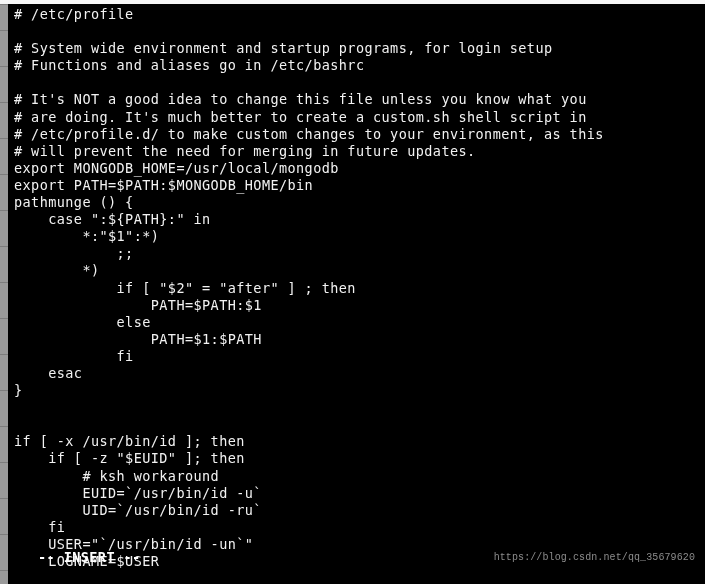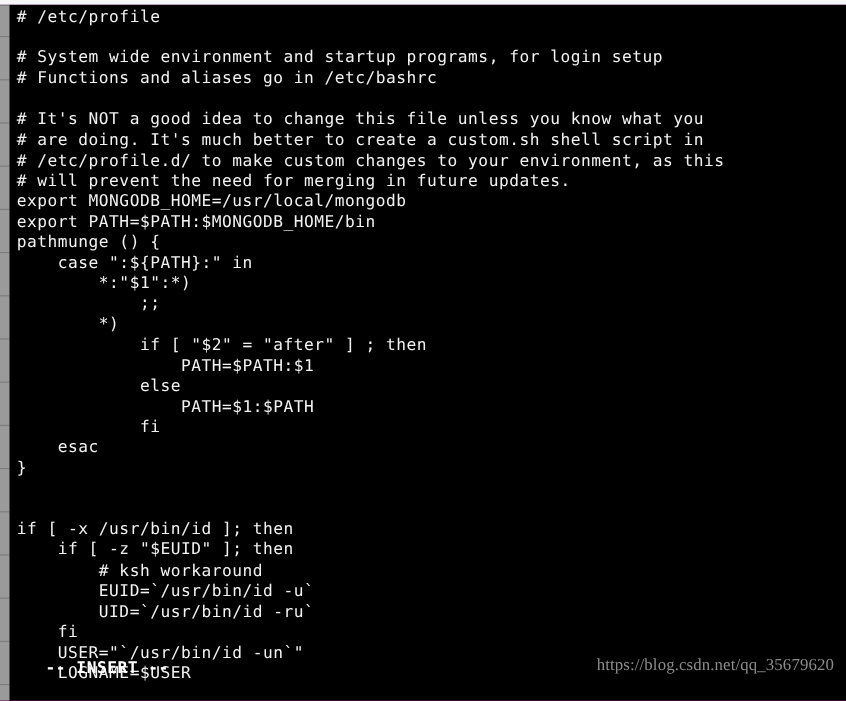--- a/index.html
+++ b/index.html
@@ -5,21 +5,21 @@
 <style>
   html, body {
     margin: 0;
     padding: 0;
     background: #000000;
   }
   #screen {
     position: relative;
     width: 705px;
     height: 584px;
-    background: #a21caf;
+    background: #a3a3a3;
     overflow: hidden;
     font-family: "DejaVu Sans Mono", "Liberation Mono", monospace;
   }
   
   #page-top-strip {
     position: absolute;
     left: 0; top: 0;
     width: 705px;
     height: 4px;
     background: #f7f7f7;
@@ -78,22 +78,22 @@
     line-height: 17px;
     letter-spacing: 0.42px;
     color: #ffffff;
     font-weight: bold;
     white-space: pre;
   }
   #watermark {
     position: absolute;
     right: 10px;
     bottom: 21px;
-    font-family: Liberation Serif, serif;
-    font-size: 14px;
+    font-family: Liberation Mono, monospace;
+    font-size: 10px;
     color: #8c8c8c;
     letter-spacing: 0.1px;
     white-space: pre;
   }
 </style>
 </head>
 <body>
 
 <div id="screen">
 

